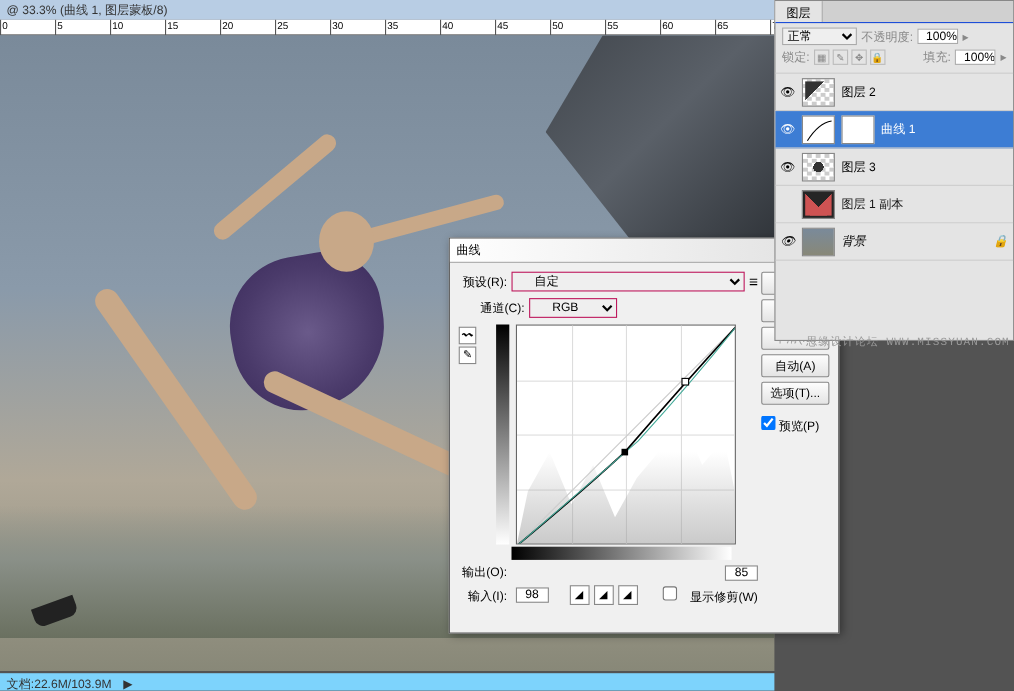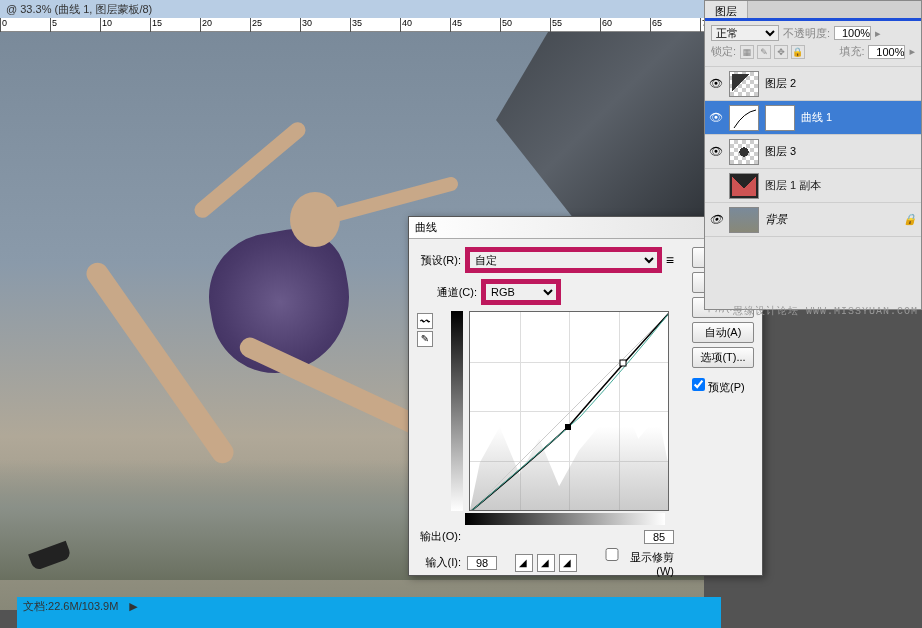--- a/index.html
+++ b/index.html
@@ -19,32 +19,32 @@
 .person { position: absolute; top: 120px; left: 30px; width: 420px; height: 480px; }
 .person-body { position: absolute; top: 80px; left: 180px; width: 140px; height: 140px; background: radial-gradient(ellipse, #6a5a8a 0%, #4a3a6a 60%, #3a2a5a 100%); border-radius: 50% 40% 60% 50%; transform: rotate(-10deg); }
 .person-head { position: absolute; top: 40px; left: 260px; width: 50px; height: 55px; background: #c8a888; border-radius: 50%; }
 .person-arm1 { position: absolute; top: 10px; left: 150px; width: 140px; height: 16px; background: #c8a888; transform: rotate(-40deg); border-radius: 8px; }
 .person-arm2 { position: absolute; top: 40px; left: 300px; width: 130px; height: 14px; background: #c8a888; transform: rotate(-15deg); border-radius: 8px; }
 .person-leg1 { position: absolute; top: 200px; left: 10px; width: 240px; height: 22px; background: #c8a888; transform: rotate(55deg); border-radius: 11px; }
 .person-leg2 { position: absolute; top: 230px; left: 200px; width: 230px; height: 20px; background: #c8a888; transform: rotate(25deg); border-radius: 10px; }
 .shoe { position: absolute; width: 40px; height: 18px; background: #222; border-radius: 0 0 8px 8px; }
 
 
-.status-bar { position: absolute; bottom: 0; left: 17px; width: 704px; height: 31px; background: #0ea5e9; padding: 2px 6px; font-size: 10px; color: #333; }
+.status-bar { position: absolute; bottom: 0; left: 0; width: 704px; height: 16px; background: #7dd3fc; padding: 2px 6px; font-size: 10px; color: #333; }
 
 
 .dialog { position: absolute; top: 216px; left: 408px; width: 355px; height: 360px; background: #f0f0f0; border: 1px solid #555; box-shadow: 2px 2px 8px rgba(0,0,0,0.4); }
 .dialog-title { height: 22px; background: linear-gradient(to right, #fff, #e0e0e0); border-bottom: 1px solid #aaa; padding: 3px 6px; display: flex; justify-content: space-between; align-items: center; }
 .dialog-close { width: 22px; height: 16px; background: #c75050; color: #fff; text-align: center; line-height: 14px; cursor: pointer; font-size: 10px; }
-.dialog-body { padding: 8px; display: flex; gap: 18px; }
+.dialog-body { padding: 8px; display: flex; gap: 3px; }
 .dialog-main { flex: 1; }
 .dialog-side { width: 62px; display: flex; flex-direction: column; gap: 4px; }
 .row { display: flex; align-items: center; gap: 4px; margin-bottom: 6px; }
 .row label { min-width: 44px; text-align: right; }
-.row select, .row input[type=text] { border: 5px solid #be185d; padding: 1px 1px; font-size: 11px; }
+.row select, .row input[type=text] { border: 1px solid #be185d; padding: 1px 16px; font-size: 11px; }
 .btn { background: linear-gradient(#fdfdfd, #e4e4e4); border: 1px solid #888; padding: 2px 4px; text-align: center; cursor: pointer; border-radius: 2px; }
 .btn.disabled { color: #999; }
 .curve-wrap { display: flex; gap: 4px; }
 .curve-tools { width: 30px; display: flex; flex-direction: column; gap: 2px; padding-top: 2px; }
 .tool-icon { width: 16px; height: 16px; border: 1px solid #888; background: #fff; text-align: center; line-height: 14px; font-size: 10px; cursor: pointer; }
 .curve-box { width: 200px; height: 200px; background: #fff; border: 1px solid #666; position: relative; }
 .curve-box::before, .curve-box::after { content: ''; position: absolute; background: #ddd; }
 .curve-grid-h, .curve-grid-v { position: absolute; background: #ddd; }
 .curve-grid-h { width: 100%; height: 1px; }
 .curve-grid-v { height: 100%; width: 1px; }
@@ -56,21 +56,21 @@
 .io-row label { min-width: 44px; text-align: right; }
 .io-row input { width: 30px; border: 1px solid #888; text-align: center; }
 .eyedroppers { display: flex; gap: 4px; margin-left: 12px; }
 .eyedrop { width: 18px; height: 18px; border: 1px solid #888; background: #fff; position: relative; }
 .eyedrop::after { content: '◢'; position: absolute; font-size: 10px; top: 2px; left: 3px; }
 .disclosure { margin-top: 8px; padding: 4px; cursor: pointer; }
 .menu-icon { font-size: 14px; cursor: pointer; }
 
 
 .layers-panel { position: absolute; top: 0; right: 0; width: 218px; height: 310px; background: #e4e4e4; border: 1px solid #888; }
-.panel-tabs { height: 20px; background: #d0d0d0; display: flex; border-bottom: 3px solid #1d4ed8; }
+.panel-tabs { height: 20px; background: #d0d0d0; display: flex; border-bottom: 1px solid #1d4ed8; }
 .panel-tab { padding: 3px 10px; background: #e4e4e4; border-right: 1px solid #aaa; }
 .panel-controls { padding: 4px 6px; border-bottom: 1px solid #ccc; }
 .panel-controls .row2 { display: flex; align-items: center; gap: 4px; margin-bottom: 3px; color: #888; }
 .panel-controls select { width: 68px; border: 1px solid #aaa; }
 .panel-controls input { width: 37px; border: 1px solid #aaa; text-align: right; }
 .lock-icons { display: flex; gap: 3px; }
 .lock-i { width: 14px; height: 14px; border: 1px solid #bbb; font-size: 9px; text-align: center; line-height: 12px; }
 .layer-list { }
 .layer-row { height: 34px; display: flex; align-items: center; border-bottom: 1px solid #ccc; padding: 0 4px; gap: 6px; }
 .layer-row.selected { background: #3d7dd4; color: #fff; }

